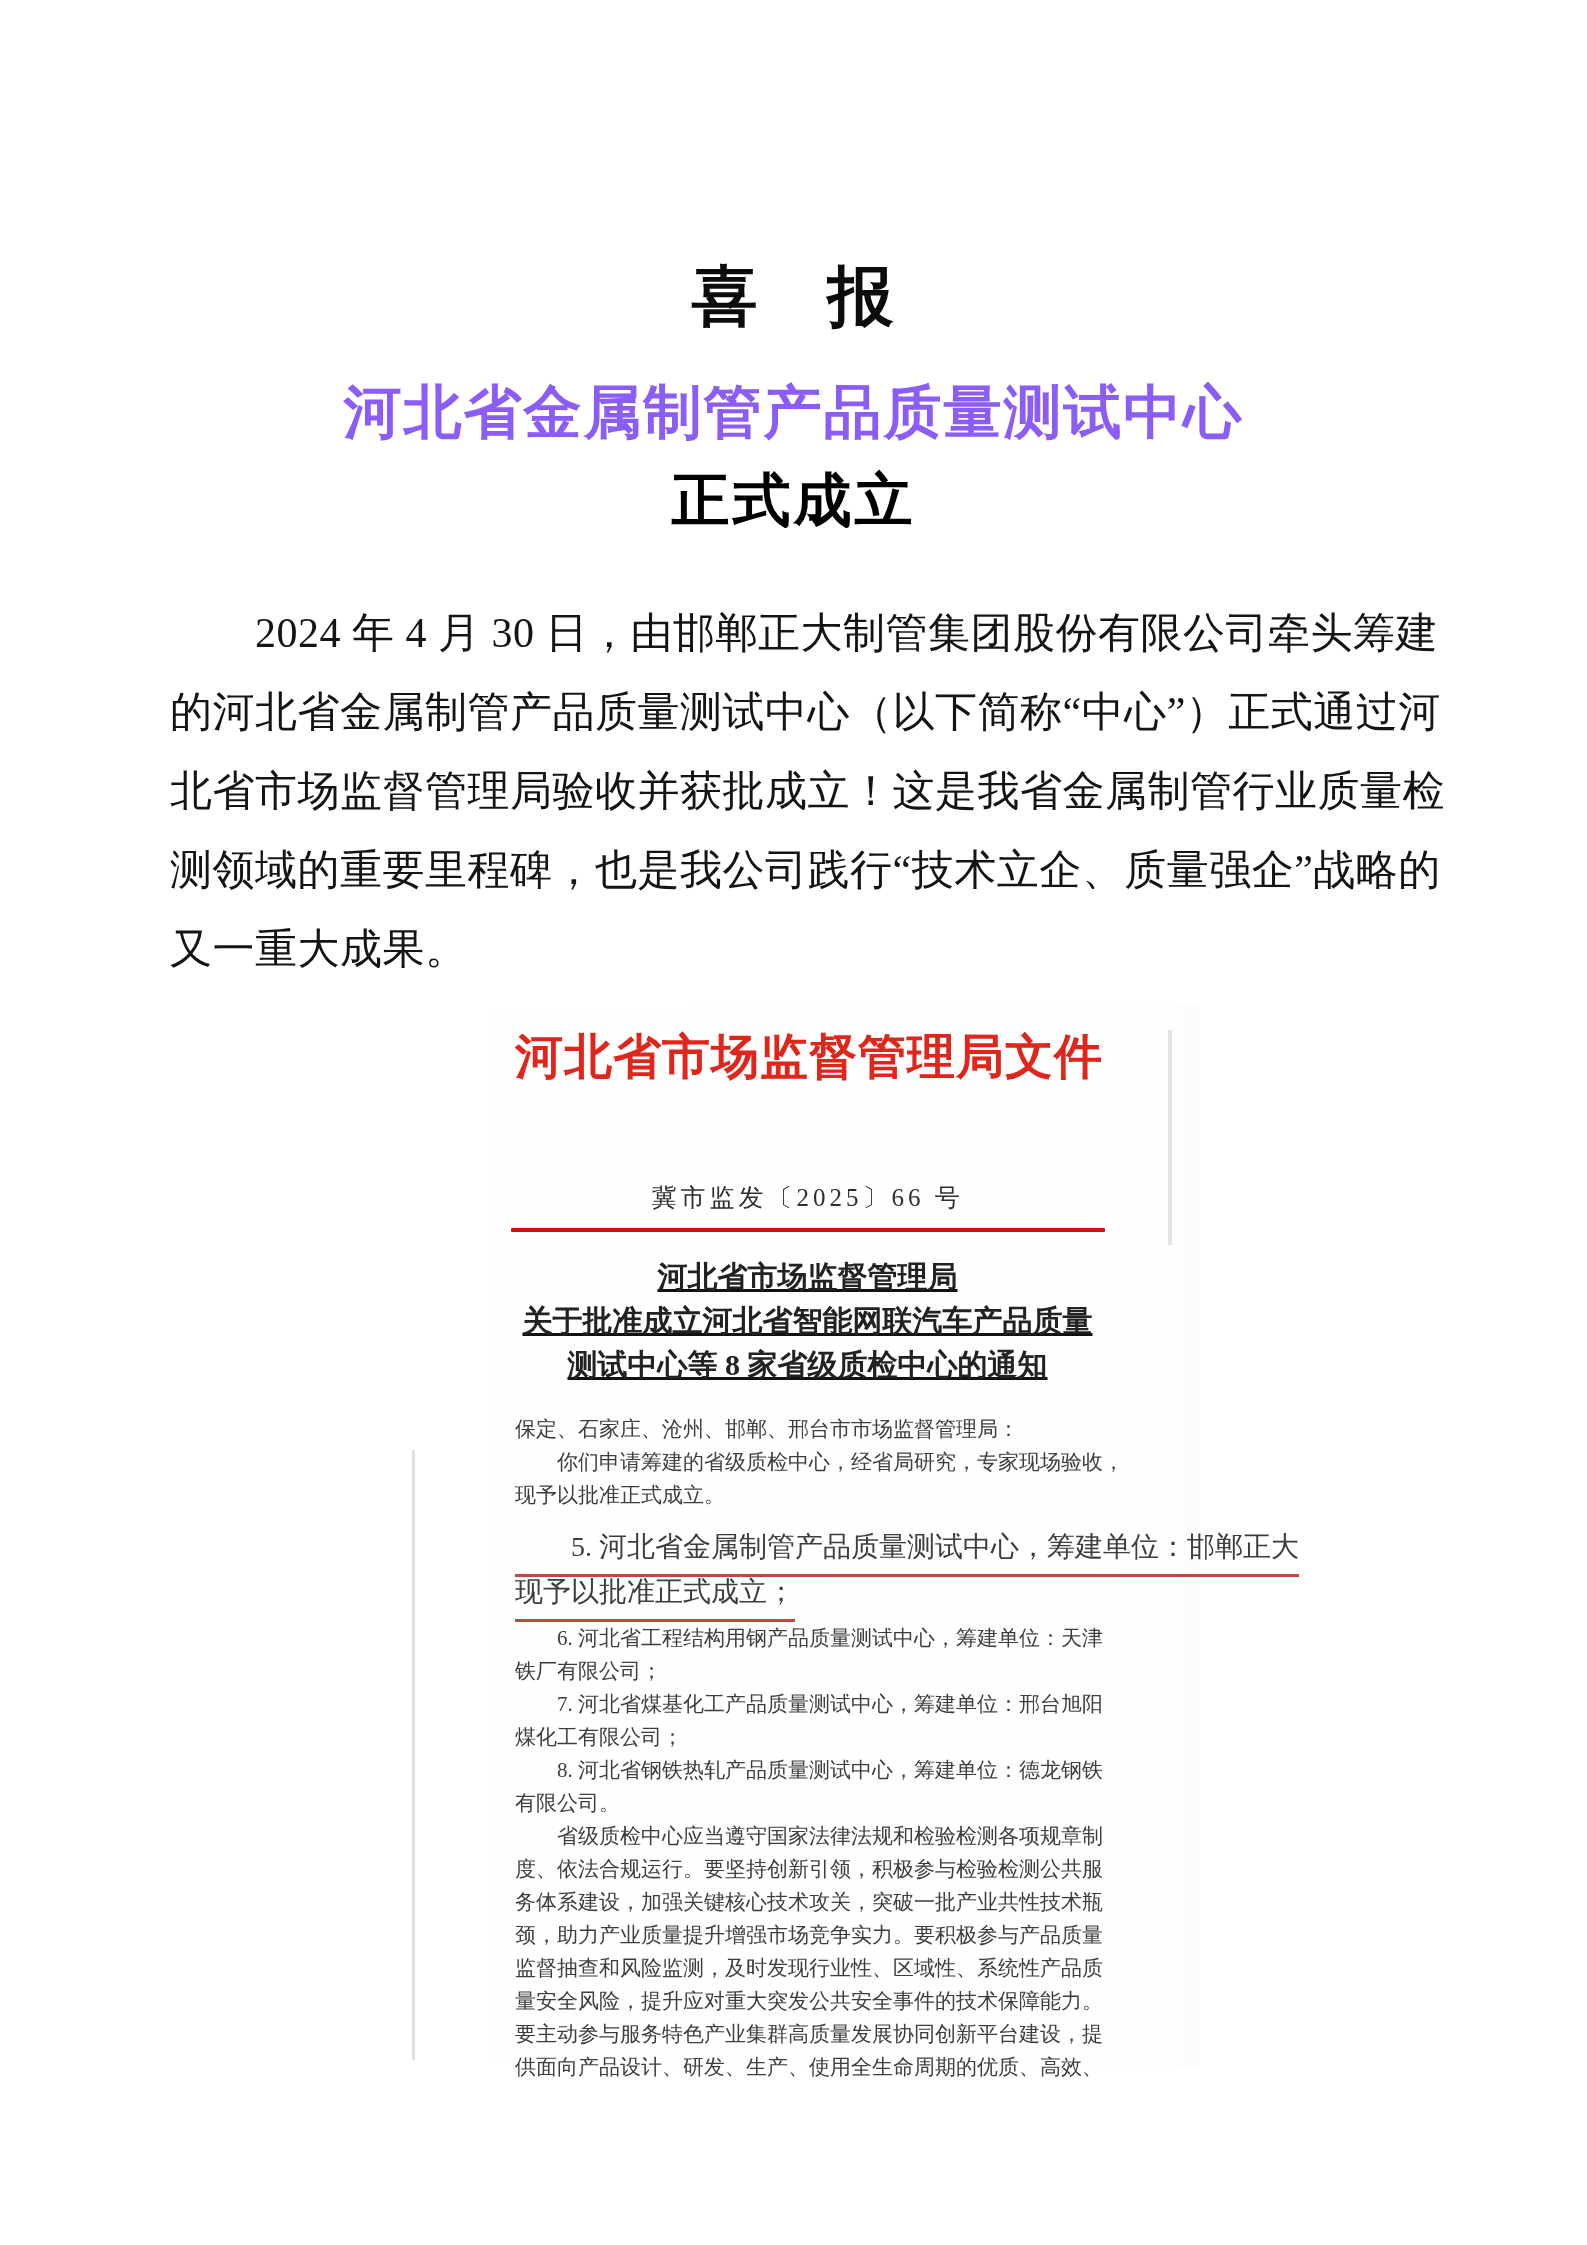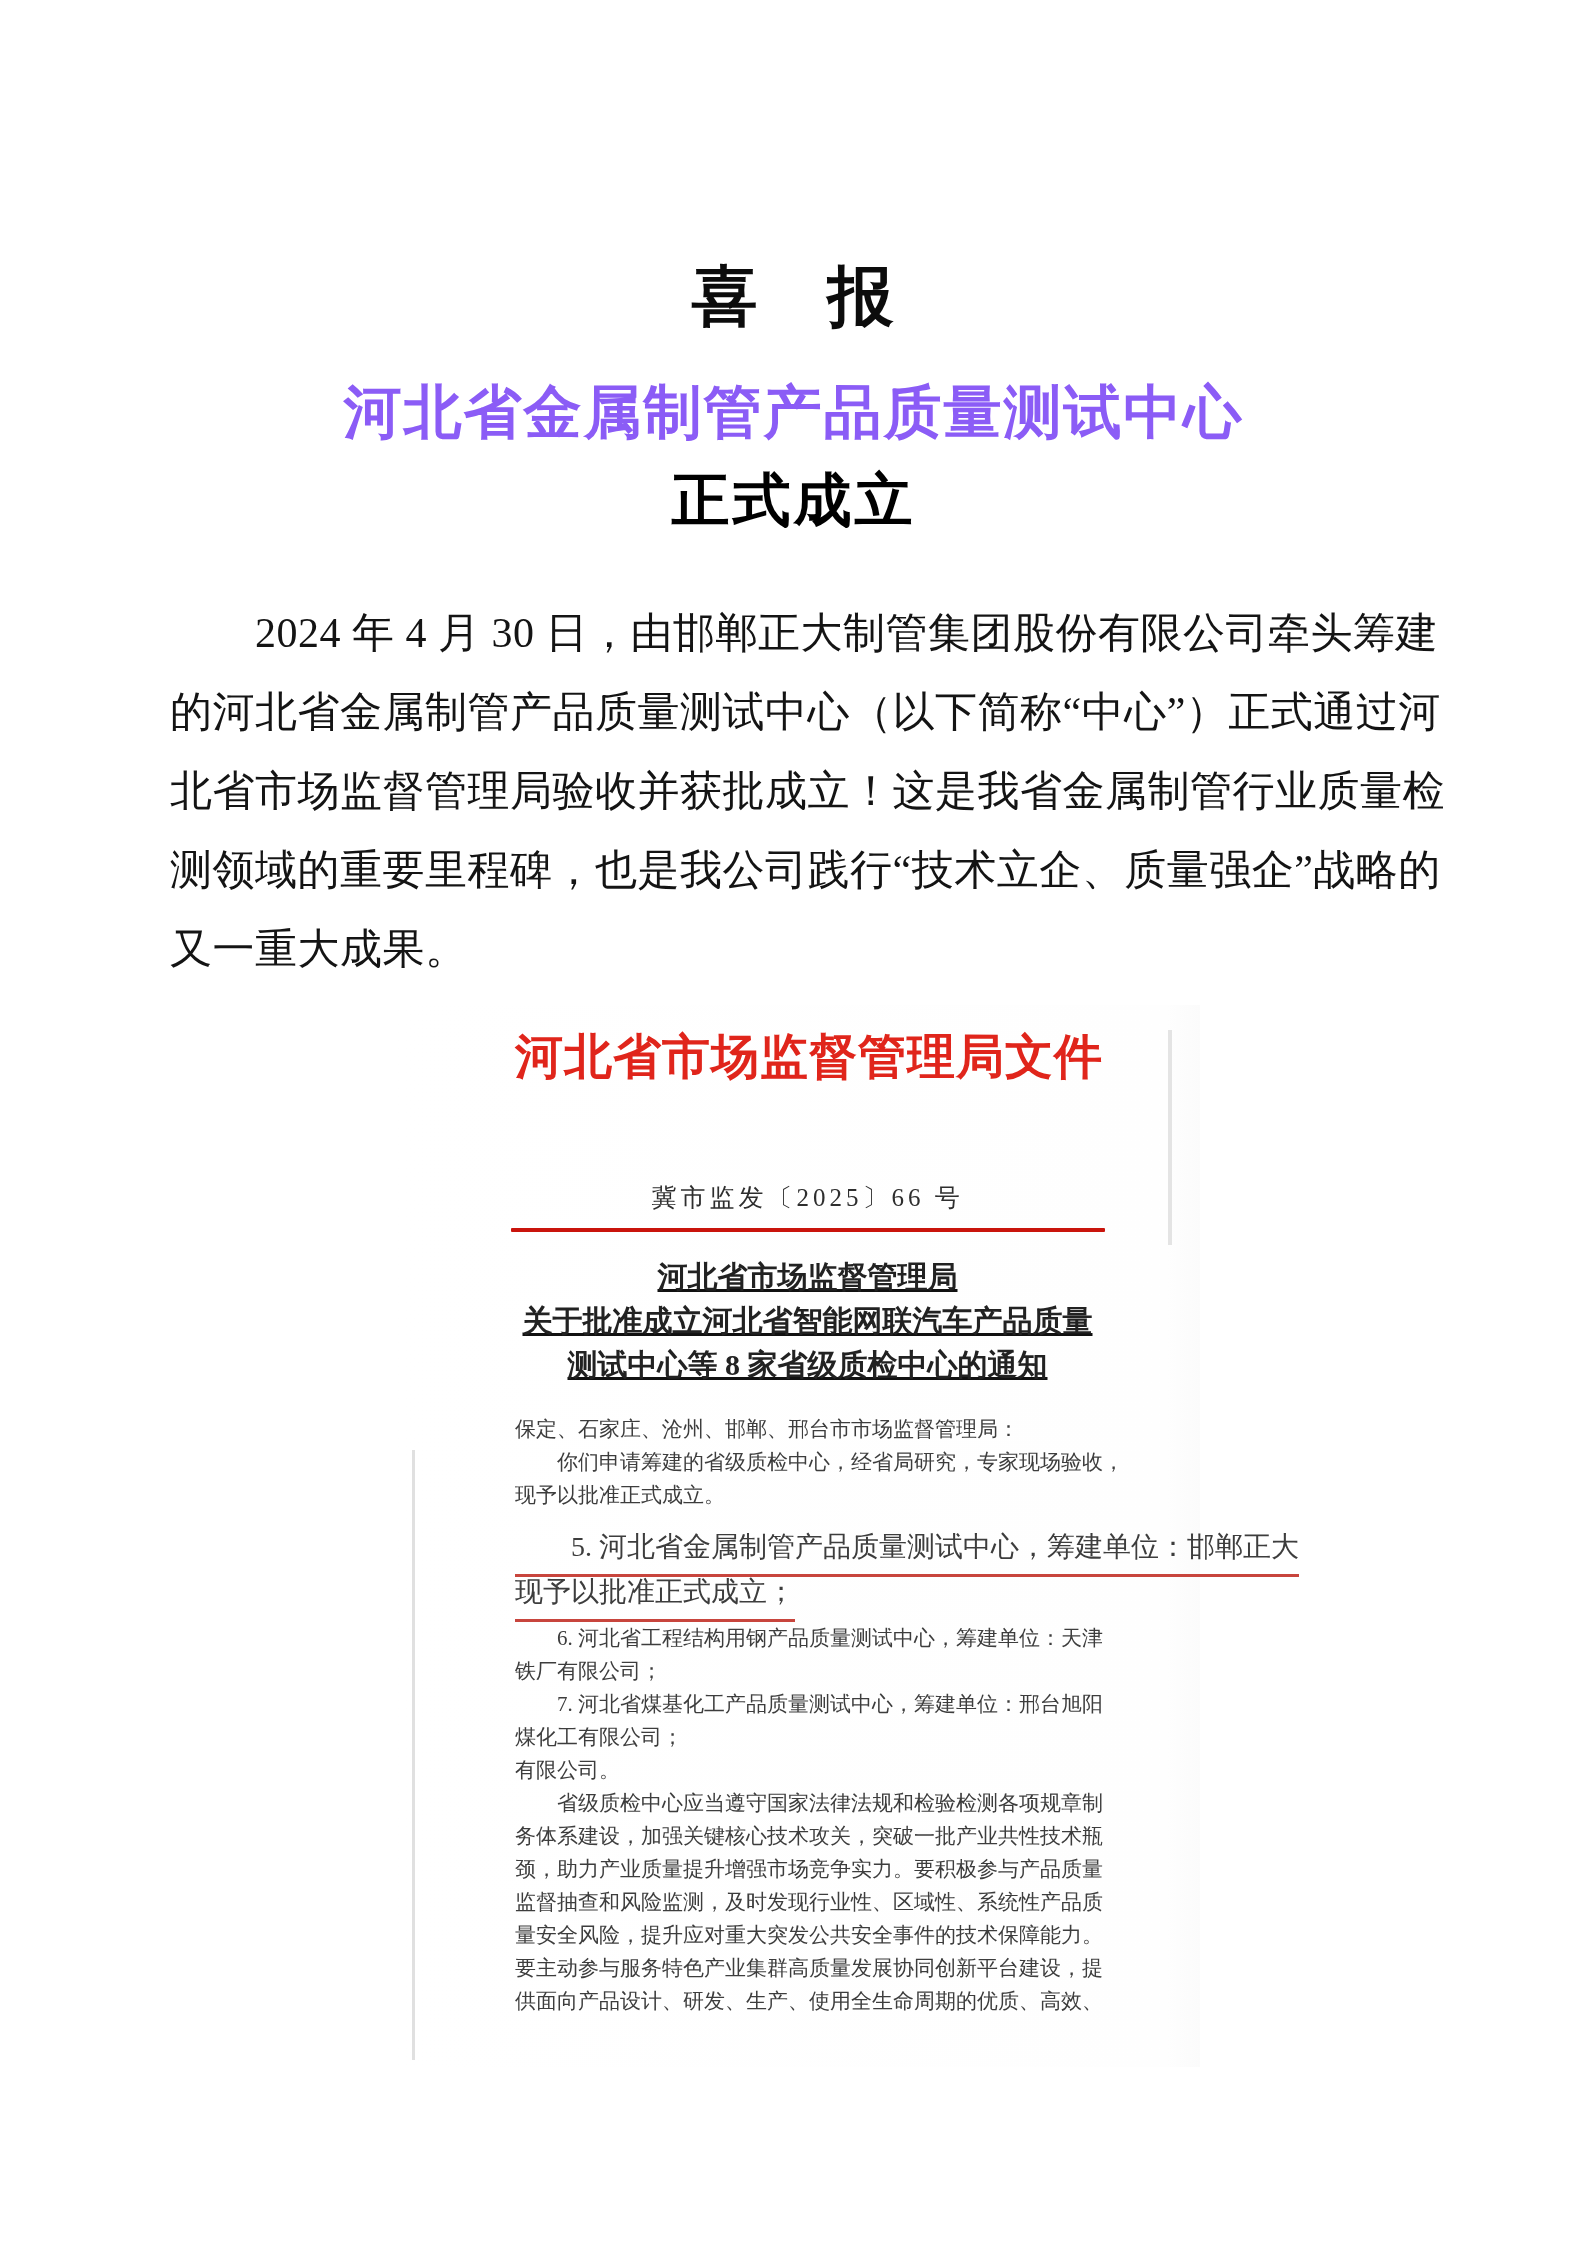--- a/index.html
+++ b/index.html
@@ -107,22 +107,24 @@
         <div class="hl-group">
             <div class="hl-line">　　5. 河北省金属制管产品质量测试中心，筹建单位：邯郸正大</div>
             <div class="hl-line">现予以批准正式成立；</div>
           </div>
 
         <div class="rest-group">
             <div class="scan-line">　　6. 河北省工程结构用钢产品质量测试中心，筹建单位：天津</div>
             <div class="scan-line">铁厂有限公司；</div>
             <div class="scan-line">　　7. 河北省煤基化工产品质量测试中心，筹建单位：邢台旭阳</div>
             <div class="scan-line">煤化工有限公司；</div>
+            <div class="scan-line">　　8. 河北省钢铁热轧产品质量测试中心，筹建单位：德龙钢铁</div>
             <div class="scan-line">有限公司。</div>
             <div class="scan-line">　　省级质检中心应当遵守国家法律法规和检验检测各项规章制</div>
+            <div class="scan-line">度、依法合规运行。要坚持创新引领，积极参与检验检测公共服</div>
             <div class="scan-line">务体系建设，加强关键核心技术攻关，突破一批产业共性技术瓶</div>
             <div class="scan-line">颈，助力产业质量提升增强市场竞争实力。要积极参与产品质量</div>
             <div class="scan-line">监督抽查和风险监测，及时发现行业性、区域性、系统性产品质</div>
             <div class="scan-line">量安全风险，提升应对重大突发公共安全事件的技术保障能力。</div>
             <div class="scan-line">要主动参与服务特色产业集群高质量发展协同创新平台建设，提</div>
             <div class="scan-line">供面向产品设计、研发、生产、使用全生命周期的优质、高效、</div>
           </div>
 
       </div>
     </div>

